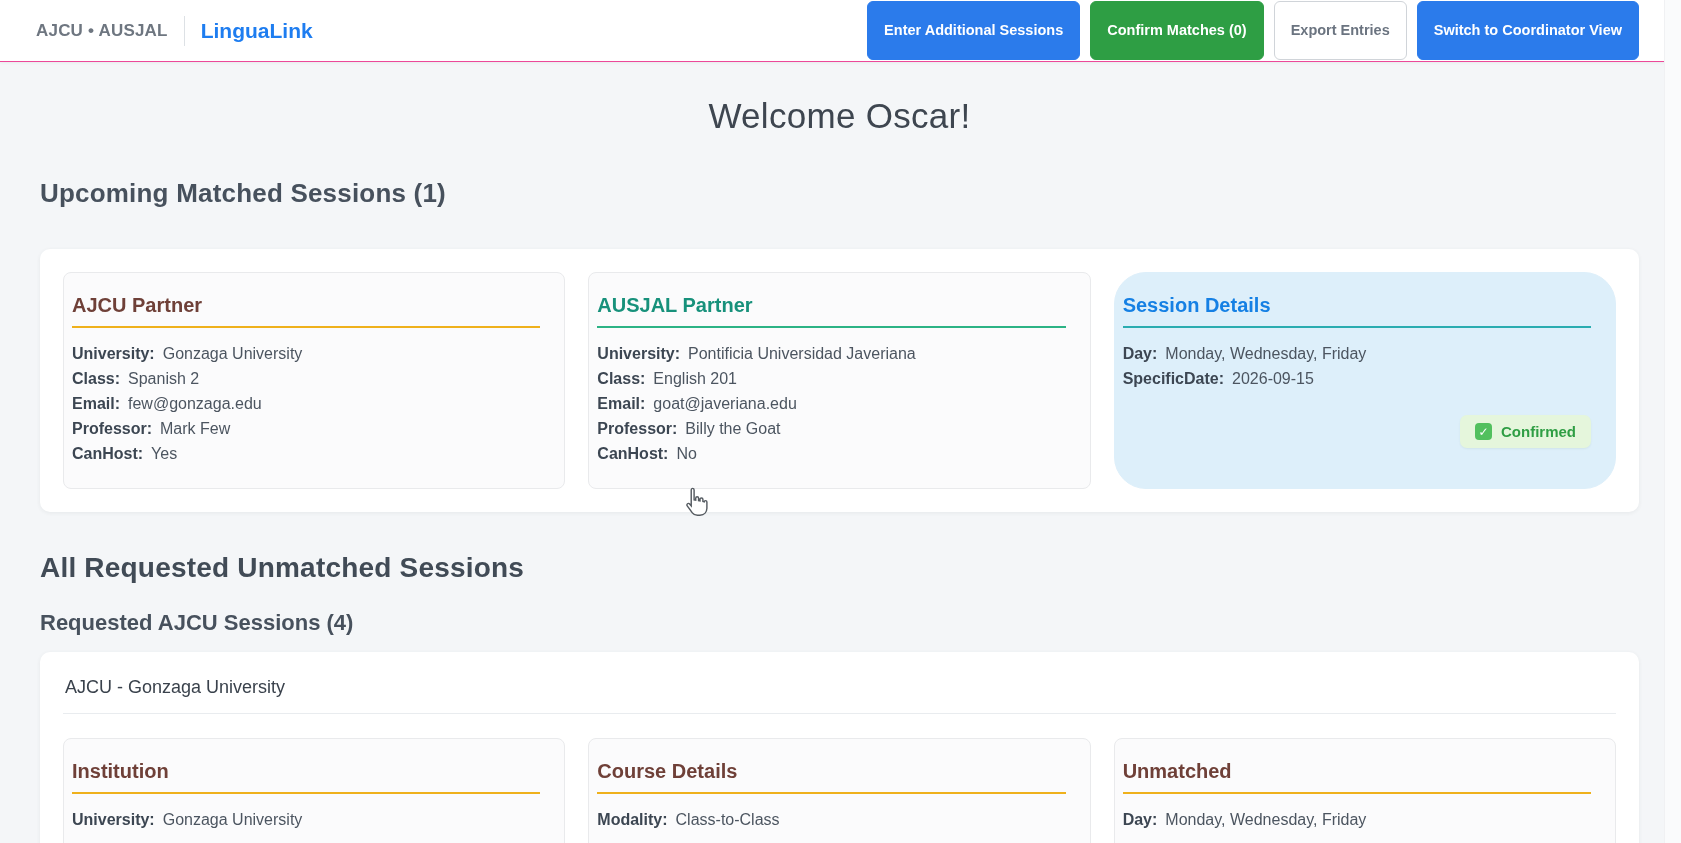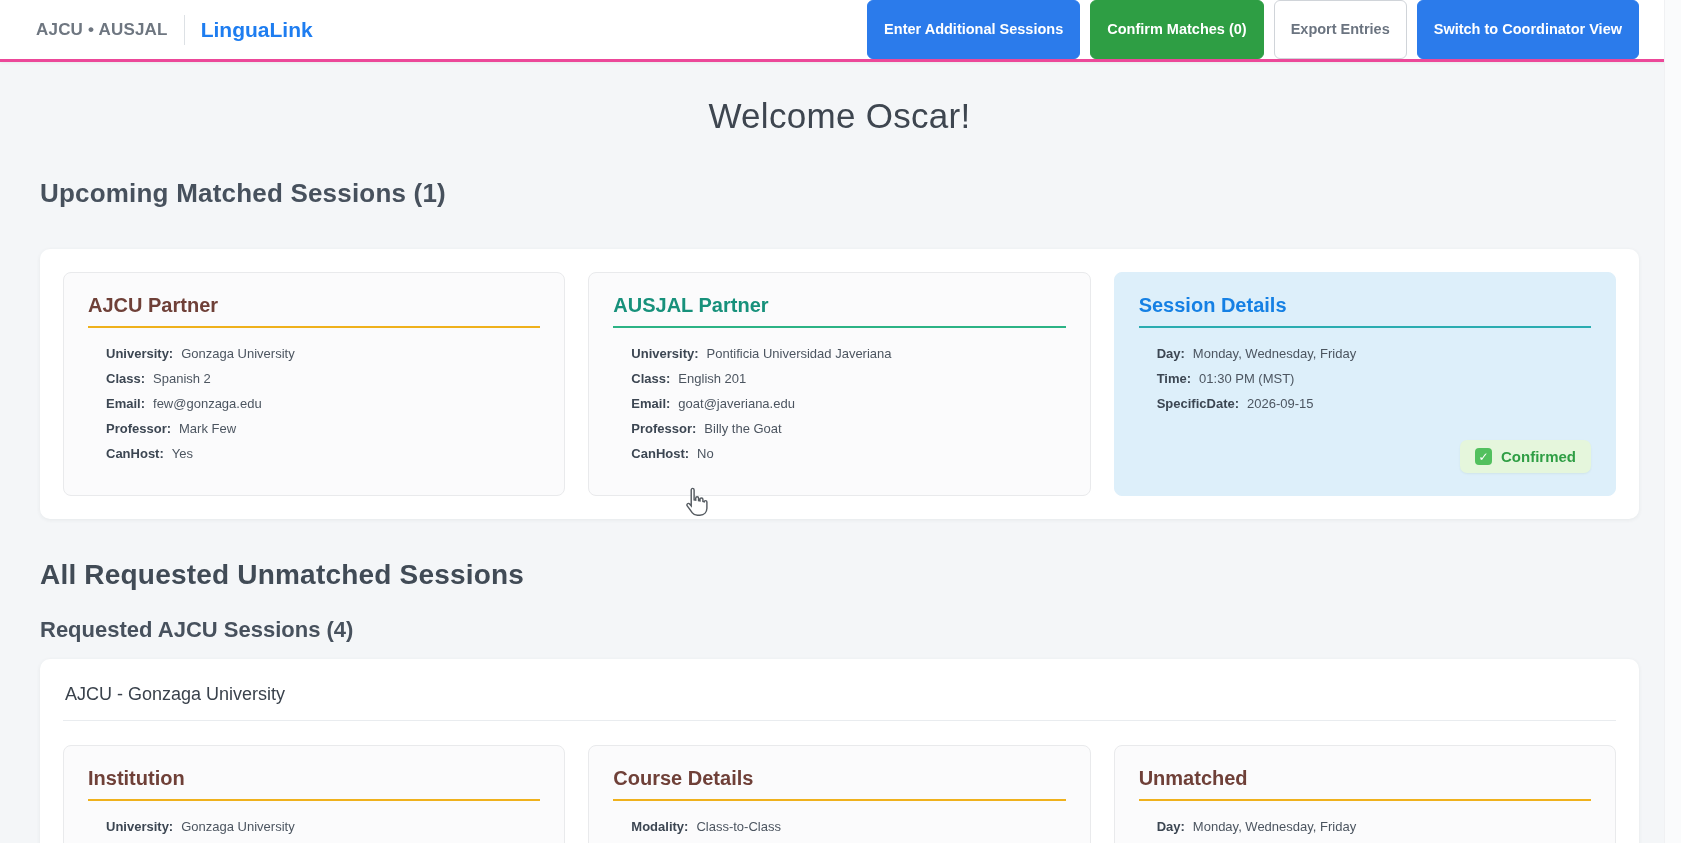--- a/index.html
+++ b/index.html
@@ -8,21 +8,21 @@
     font-family: "Liberation Sans", "DejaVu Sans", sans-serif;
     background: #f4f6f8;
     color: #49535e;
   }
   .viewport { position: relative; width: 1681px; height: 843px; overflow: hidden; }
 
   
   header {
     position: relative; z-index: 5;
     height: 62px; background: #ffffff;
-    border-bottom: 3px solid #ec4899;
+    border-bottom: 1px solid #ec4899;
     box-shadow: 0 1px 3px rgba(0,0,0,0.05);
     display: flex; align-items: center; justify-content: space-between;
     padding: 0 42px 0 36px;
   }
   .nav-left { display: flex; align-items: center; gap: 16px; }
   .org-label { font-size: 17px; font-weight: 700; color: #6e7680; letter-spacing: .2px; }
   .nav-divider { width: 1px; height: 30px; background: #dde1e5; }
   .brand { font-size: 21px; font-weight: 700; color: #1e7df0; }
   .nav-right { display: flex; align-items: center; gap: 10px; }
   .btn {
@@ -51,35 +51,35 @@
     margin-top: 40px; background: #ffffff;
     border-radius: 10px; padding: 23px;
     box-shadow: 0 1px 4px rgba(40,50,60,0.07);
   }
   .panel.bottom { margin-top: 16px; }
 
   .grid { display: grid; grid-template-columns: repeat(3, 1fr); gap: 23px; }
 
   .card {
     background: #fbfbfc; border: 1px solid #e9eaec;
-    border-radius: 8px; padding: 20px 24px 22px 24px;
+    border-radius: 8px; padding: 20px 24px 22px 8px;
     display: flex; flex-direction: column;
   }
-  .card.session { background: #ddeffa; border-color: #ddeffa; }
+  .card.session { background: #ddeffa; border-color: #ddeffa; border-radius: 32px; }
 
   .card-title {
     font-size: 20px; font-weight: 700;
     padding-bottom: 9px; margin-bottom: 13px;
     border-bottom: 2px solid transparent; line-height: 1.2;
   }
   .card-title.ajcu     { color: #6f4038; border-color: #efb11c; }
   .card-title.ausjal   { color: #17917b; border-color: #2cb385; }
   .card-title.session  { color: #1580e4; border-color: #2aacb0; }
 
-  .row { font-size: 13px; line-height: 25px; color: #4c5560; margin-left: 18px; }
+  .row { font-size: 16px; line-height: 25px; color: #4c5560; }
   .row .lbl { font-weight: 700; color: #3c4652; margin-right: 8px; }
 
   .badge-wrap { display: flex; justify-content: flex-end; margin-top: 24px; }
   .badge {
     display: inline-flex; align-items: center; gap: 9px;
     background: #e5f6dc; border-radius: 7px; padding: 8px 15px;
     box-shadow: 0 1px 2px rgba(60,110,60,0.08);
   }
   .badge .check-box {
     width: 17px; height: 17px; border-radius: 4px; background: #52c05e;
@@ -142,21 +142,20 @@
           <div class="row"><span class="lbl">University:</span><span class="val">Pontificia Universidad Javeriana</span></div>
           <div class="row"><span class="lbl">Class:</span><span class="val">English 201</span></div>
           <div class="row"><span class="lbl">Email:</span><span class="val">goat@javeriana.edu</span></div>
           <div class="row"><span class="lbl">Professor:</span><span class="val">Billy the Goat</span></div>
           <div class="row"><span class="lbl">CanHost:</span><span class="val">No</span></div>
         </article>
 
         <article class="card session">
           <div class="card-title session">Session Details</div>
           <div class="row"><span class="lbl">Day:</span><span class="val">Monday, Wednesday, Friday</span></div>
-          <div class="row"><span class="lbl">Time:</span><span class="val">01:30 PM (MST)</span></div>
           <div class="row"><span class="lbl">SpecificDate:</span><span class="val">2026-09-15</span></div>
           <div class="badge-wrap">
             <span class="badge">
               <span class="check-box">✓</span>
               <span class="badge-label">Confirmed</span>
             </span>
           </div>
         </article>
 
       </div>

